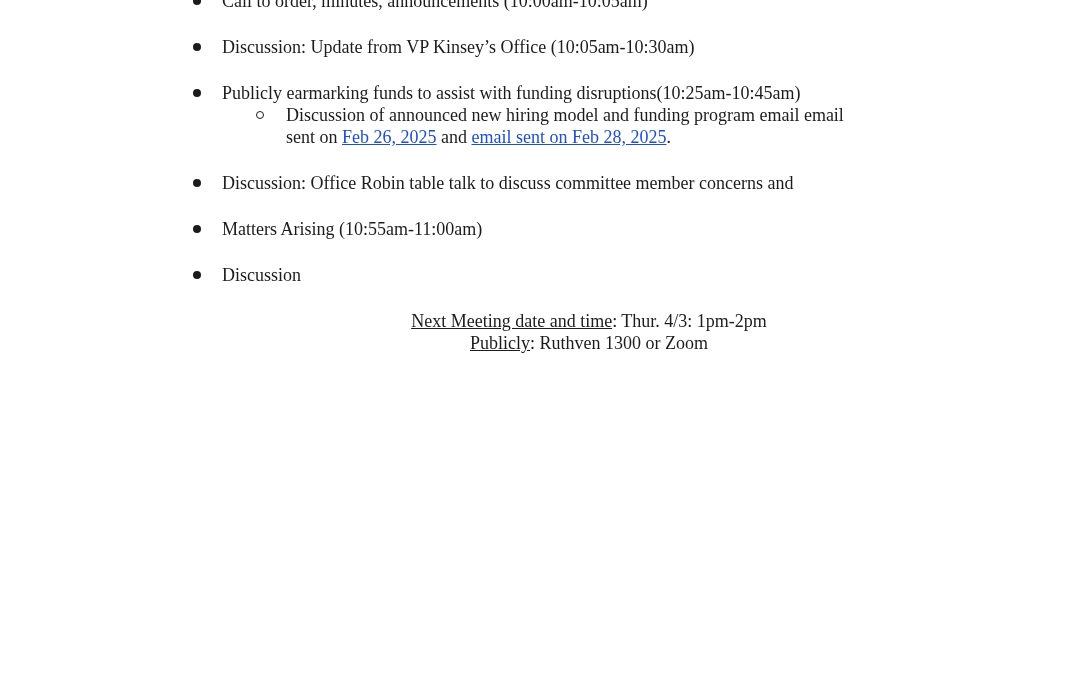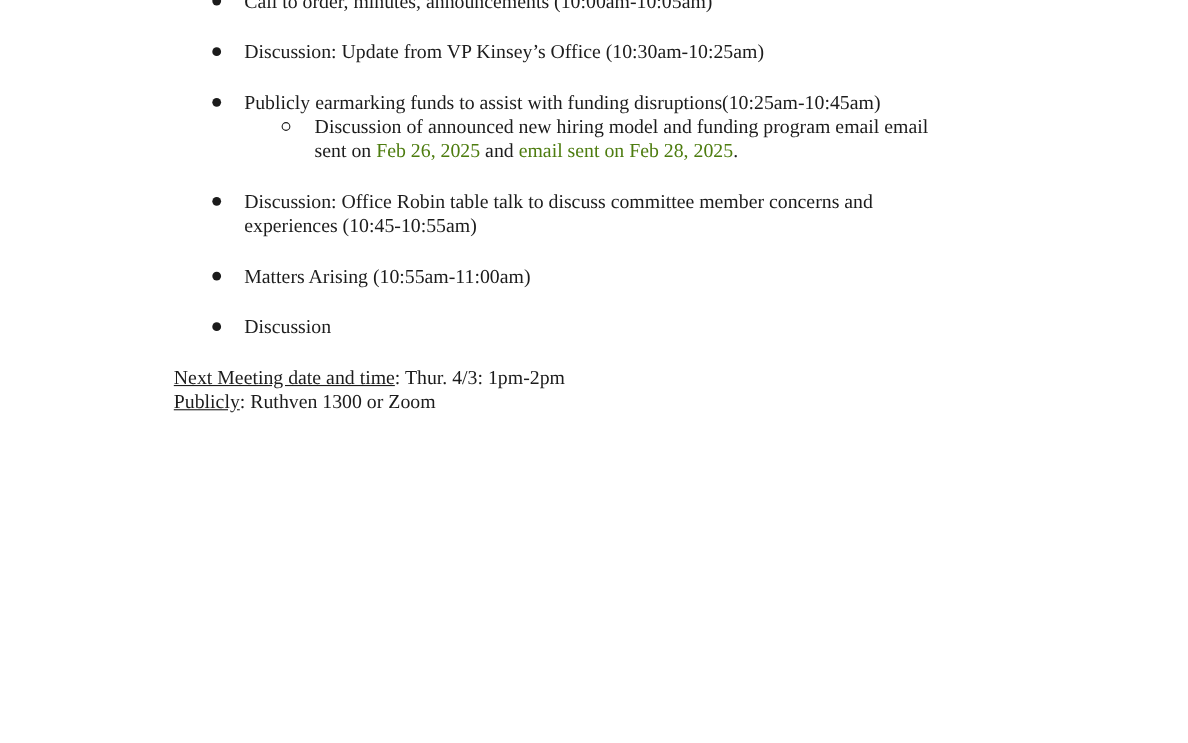--- a/index.html
+++ b/index.html
@@ -39,60 +39,60 @@
   .bullet-circle {
     position: absolute;
     left: 34px; top: 7px;
     width: 8px; height: 8px;
     border-radius: 50%;
     border: 1.4px solid #1b1b1b;
     background: transparent;
   }
   .line { white-space: nowrap; }
   a.doc-link {
-    color: #4d7c0f;
+    color: #1d4ed8;
+    text-decoration: underline;
     cursor: pointer;
   }
   .footer-block { margin-top: 0; }
-  .footer-line { white-space: nowrap; }
+  .footer-line { white-space: nowrap; text-align: center; }
   .u-label { text-decoration: underline; }
 </style>
 </head>
 <body>
 
 <div class="doc">
   <ul class="agenda">
 
     <li>
       <span class="bullet-dot"></span>
       <div class="line">Call to order, minutes, announcements (10:00am-10:05am)</div>
     </li>
 
     <li>
       <span class="bullet-dot"></span>
-      <div class="line">Discussion: Update from VP Kinsey’s Office (10:30am-10:25am)</div>
+      <div class="line">Discussion: Update from VP Kinsey’s Office (10:05am-10:30am)</div>
     </li>
 
     <li>
       <span class="bullet-dot"></span>
       <div class="line">Publicly earmarking funds to assist with funding disruptions(10:25am-10:45am)</div>
       <ul class="sub-list">
         <li>
           <span class="bullet-circle"></span>
           <div class="line">Discussion of announced new hiring model and funding program email email</div>
           <div class="line"><span>sent on </span><a class="doc-link">Feb 26, 2025</a><span> and </span><a class="doc-link">email sent on Feb 28, 2025</a><span>.</span></div>
         </li>
       </ul>
     </li>
 
 
     <li>
       <span class="bullet-dot"></span>
       <div class="line">Discussion: Office Robin table talk to discuss committee member concerns and</div>
-      <div class="line">experiences (10:45-10:55am)</div>
     </li>
 
     <li>
       <span class="bullet-dot"></span>
       <div class="line">Matters Arising (10:55am-11:00am)</div>
     </li>
 
     <li>
       <span class="bullet-dot"></span>
       <div class="line">Discussion</div>

